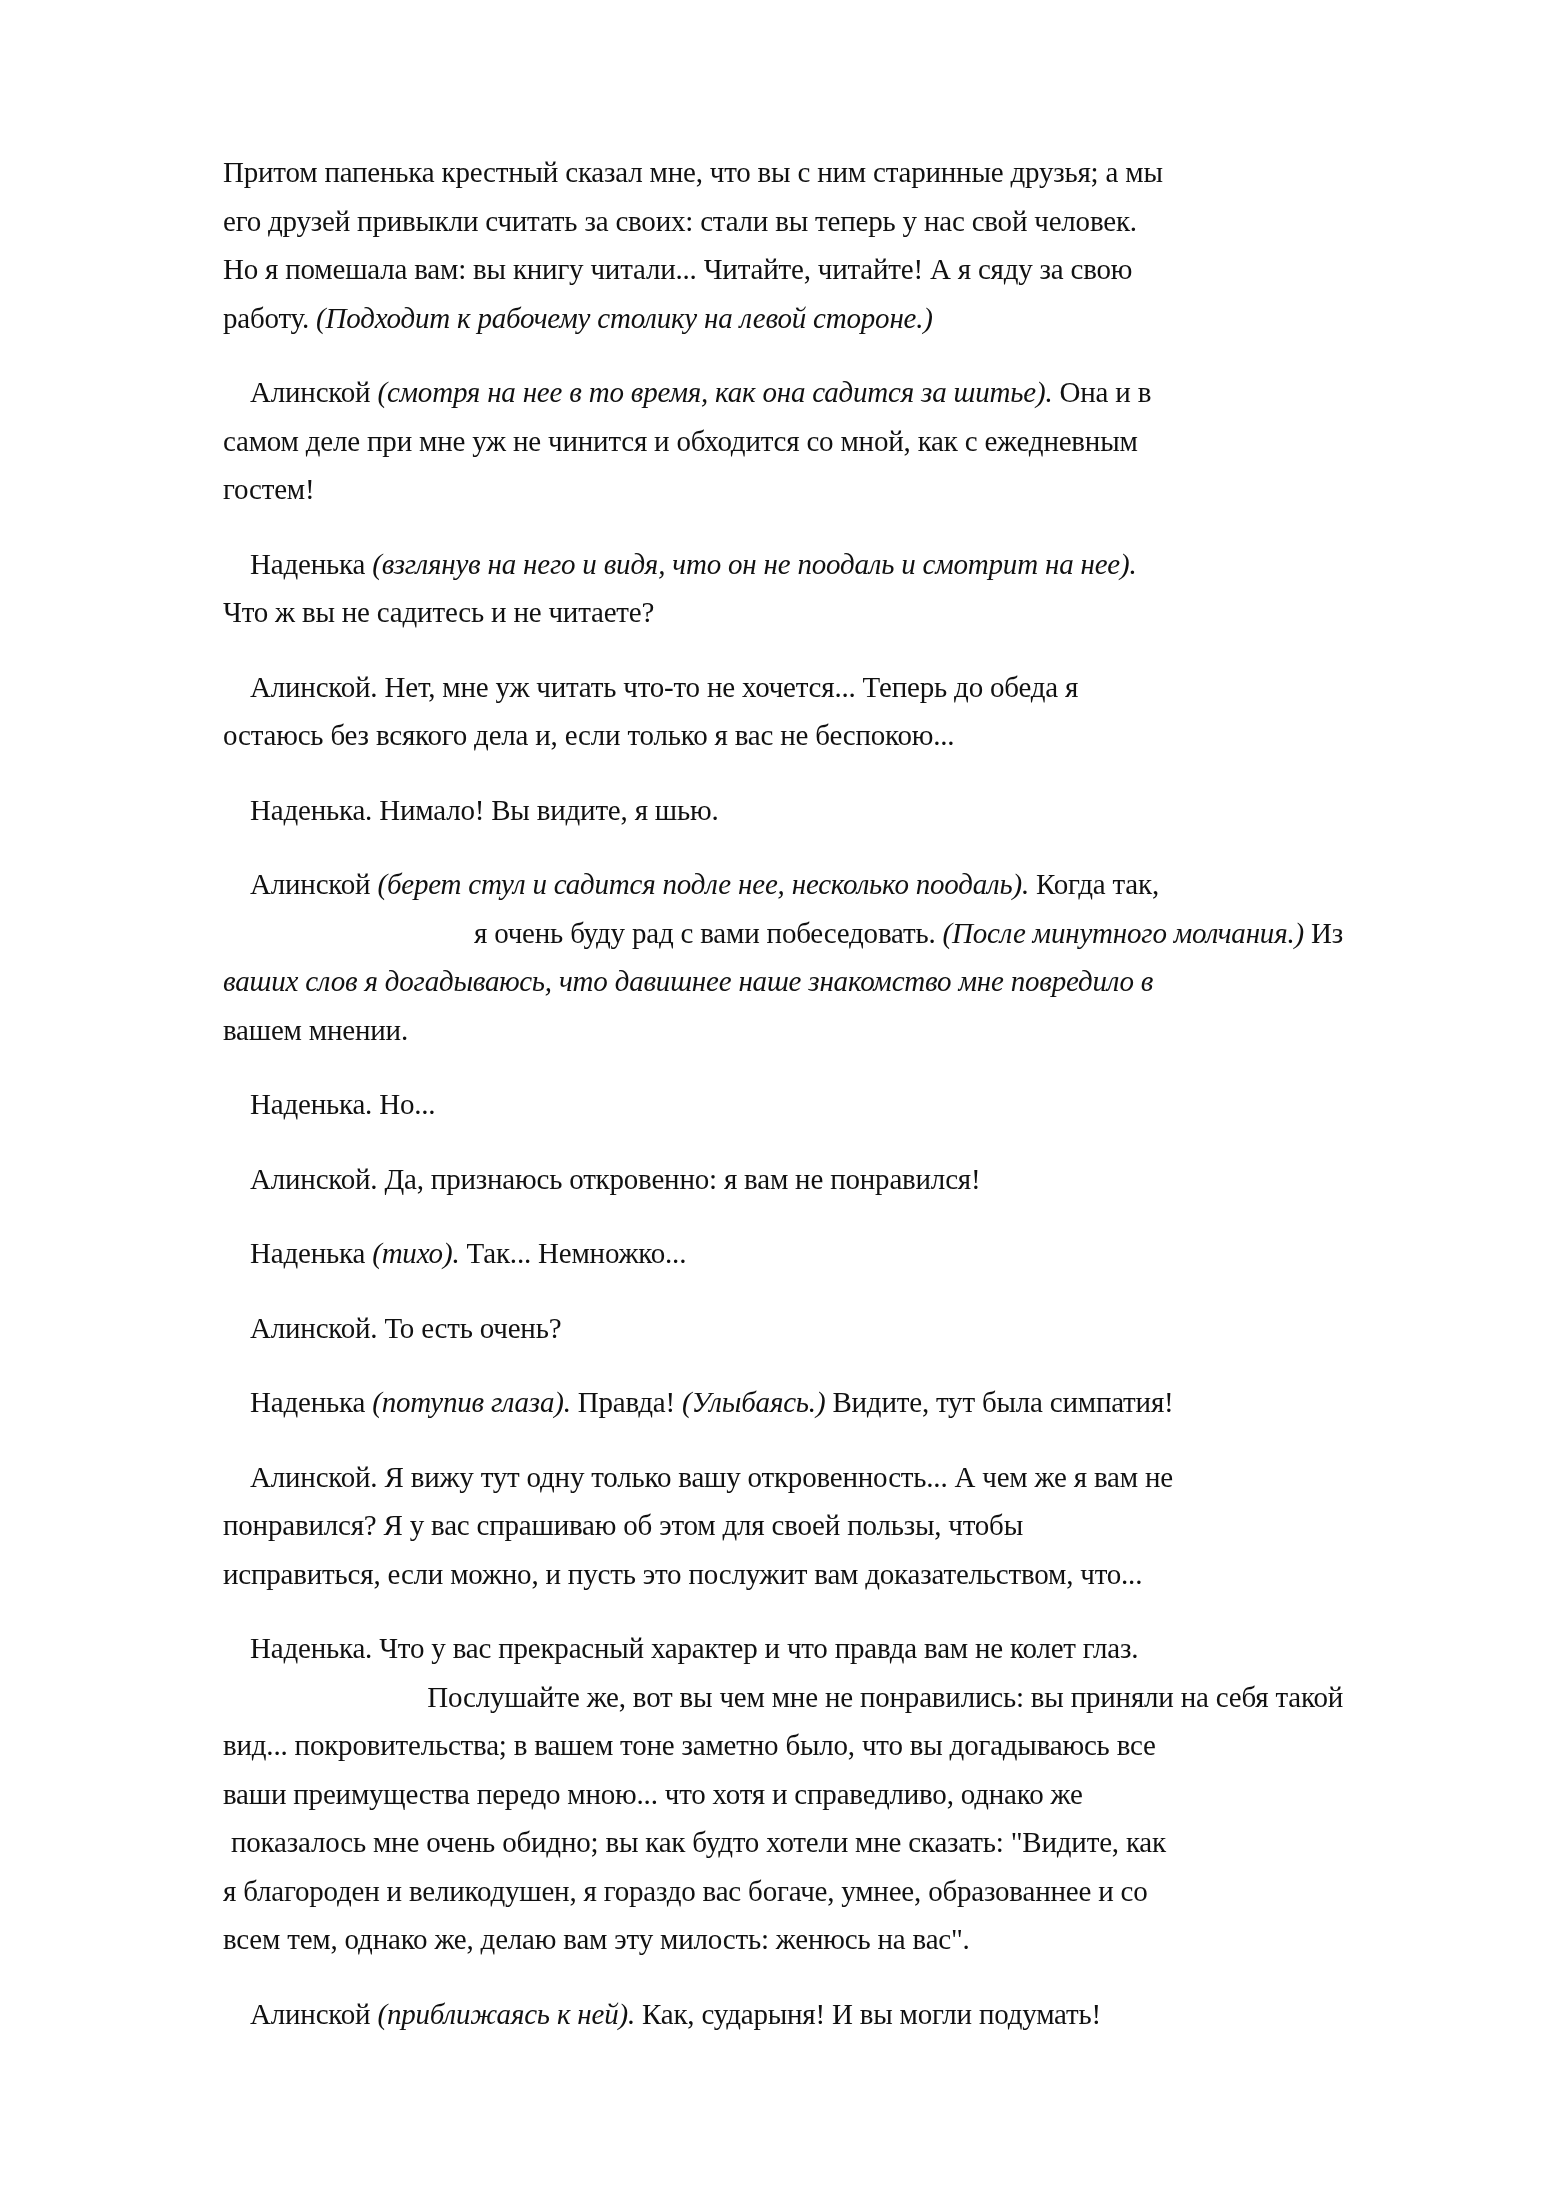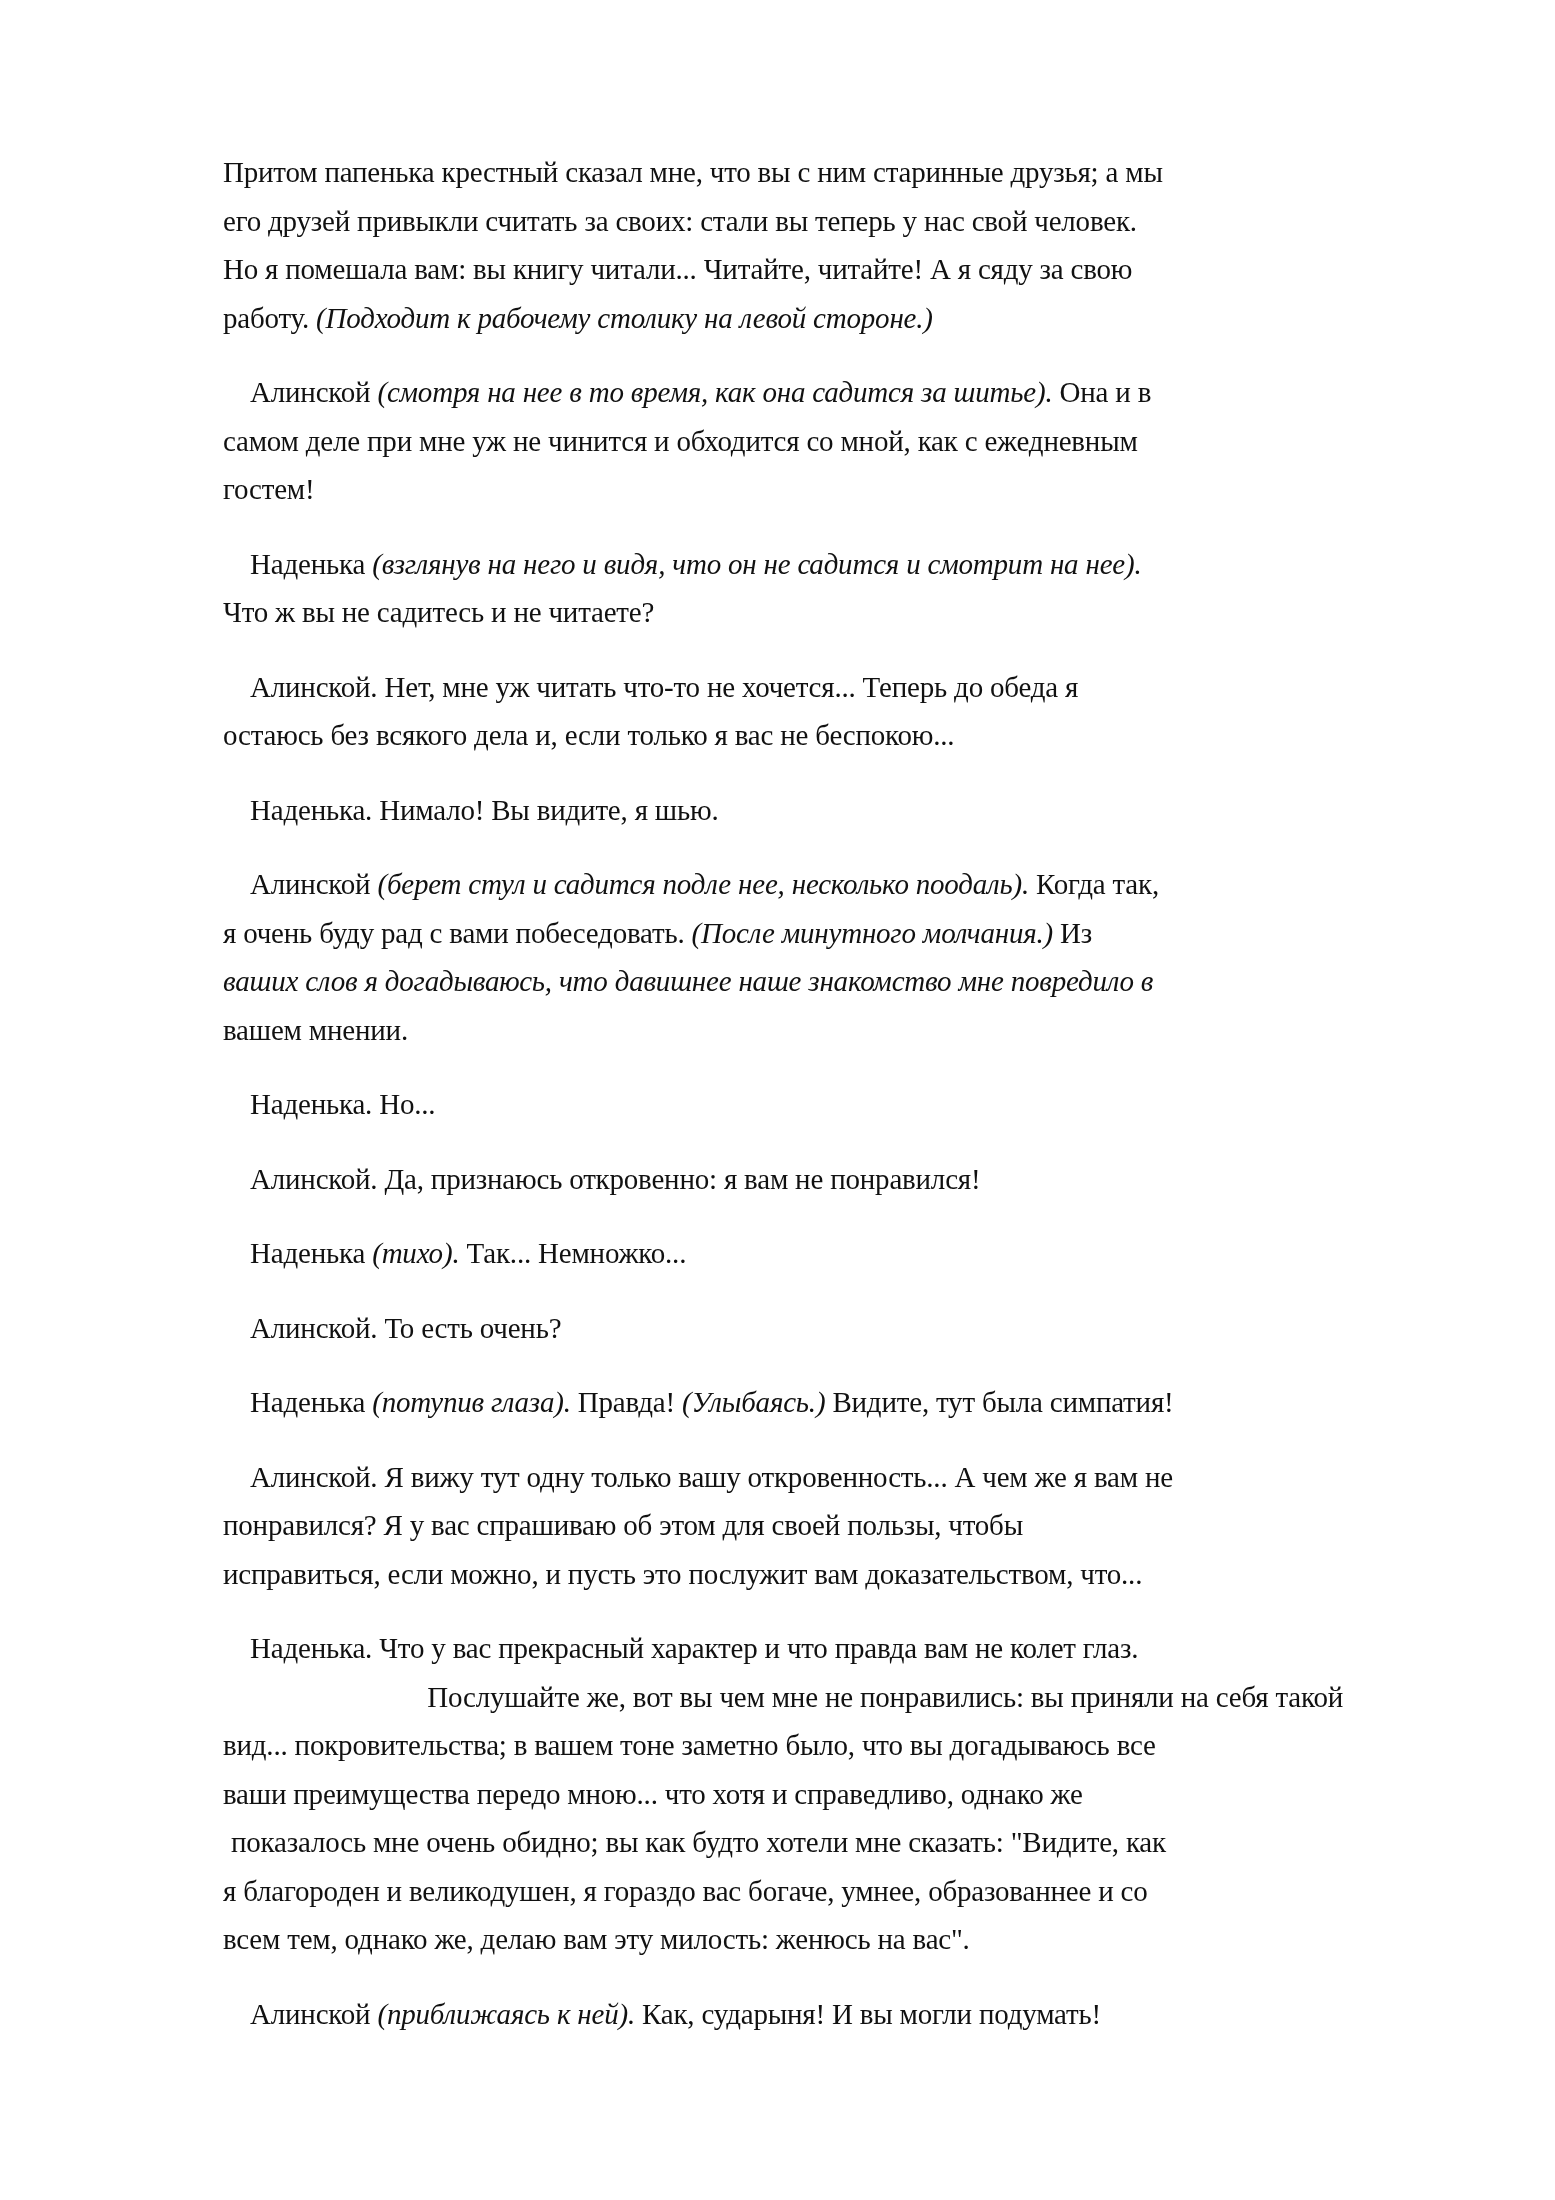--- a/index.html
+++ b/index.html
@@ -26,33 +26,33 @@
       <span class="line" style="text-indent: 0px;"><span>его друзей привыкли считать за своих: стали вы теперь у нас свой человек.</span></span>
       <span class="line" style="text-indent: 0px;"><span>Но я помешала вам: вы книгу читали... Читайте, читайте! А я сяду за свою</span></span>
       <span class="line" style="text-indent: 0px;"><span>работу. </span><em>(Подходит к рабочему столику на левой стороне.)</em></span>
     </div>
     <div class="para indent">
       <span class="line"><span>Алинской </span><em>(смотря на нее в то время, как она садится за шитье).</em><span> Она и в</span></span>
       <span class="line" style="text-indent: 0px;"><span>самом деле при мне уж не чинится и обходится со мной, как с ежедневным</span></span>
       <span class="line" style="text-indent: 0px;"><span>гостем!</span></span>
     </div>
     <div class="para indent">
-      <span class="line"><span>Наденька </span><em>(взглянув на него и видя, что он не садится и смотрит на нее).</em></span>
+      <span class="line"><span>Наденька </span><em>(взглянув на него и видя, что он не поодаль и смотрит на нее).</em></span>
       <span class="line" style="text-indent: 0px;"><span>Что ж вы не садитесь и не читаете?</span></span>
     </div>
     <div class="para indent">
       <span class="line"><span>Алинской. Нет, мне уж читать что-то не хочется... Теперь до обеда я</span></span>
       <span class="line" style="text-indent: 0px;"><span>остаюсь без всякого дела и, если только я вас не беспокою...</span></span>
     </div>
     <div class="para indent">
       <span class="line"><span>Наденька. Нимало! Вы видите, я шью.</span></span>
     </div>
     <div class="para indent">
       <span class="line"><span>Алинской </span><em>(берет стул и садится подле нее, несколько поодаль).</em><span> Когда так,</span></span>
-      <span class="line" style="text-indent: 0px;"><span>я очень буду рад с вами побеседовать. </span><em>(После минутного молчания.)</em><span> Из</span></span>
+      <span class="line" style="text-indent: 0px; text-align: right;"><span>я очень буду рад с вами побеседовать. </span><em>(После минутного молчания.)</em><span> Из</span></span>
       <span class="line" style="text-indent: 0px; font-style: italic;"><span>ваших слов я догадываюсь, что давишнее наше знакомство мне повредило в</span></span>
       <span class="line" style="text-indent: 0px;"><span>вашем мнении.</span></span>
     </div>
     <div class="para indent">
       <span class="line"><span>Наденька. Но...</span></span>
     </div>
     <div class="para indent">
       <span class="line"><span>Алинской. Да, признаюсь откровенно: я вам не понравился!</span></span>
     </div>
     <div class="para indent">

